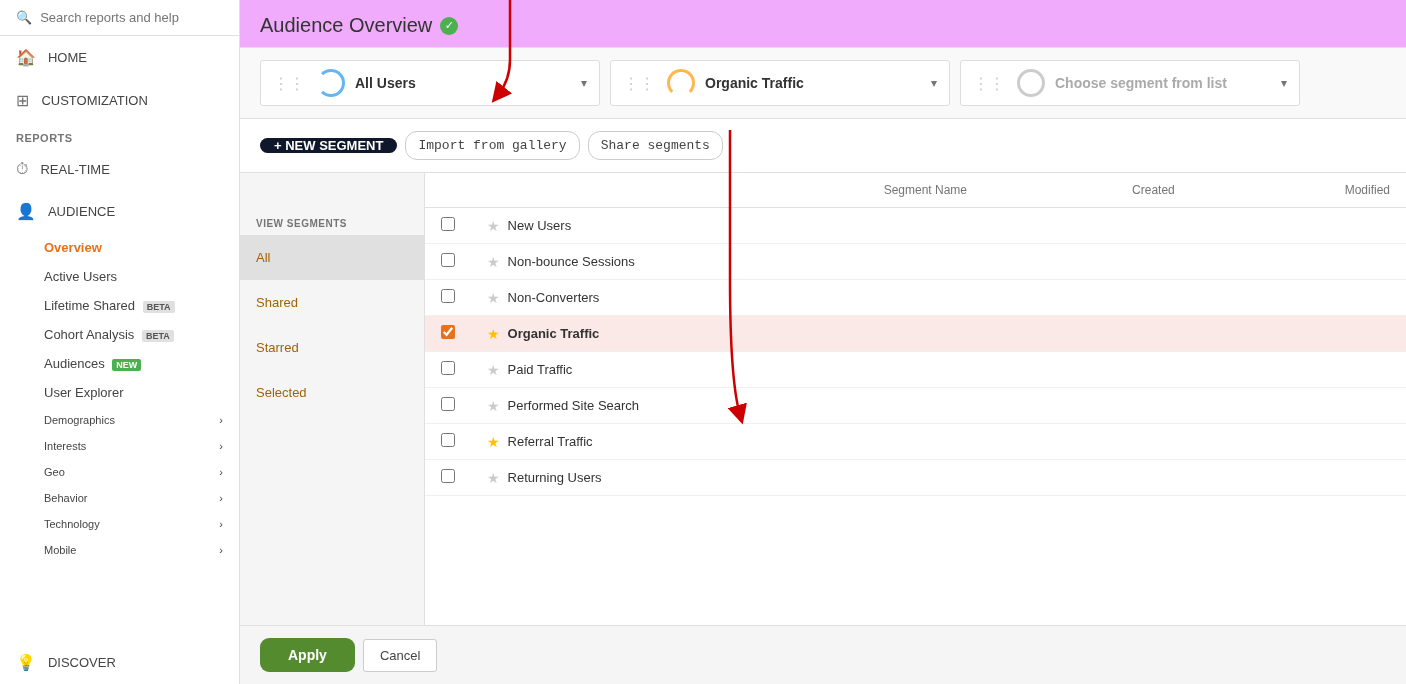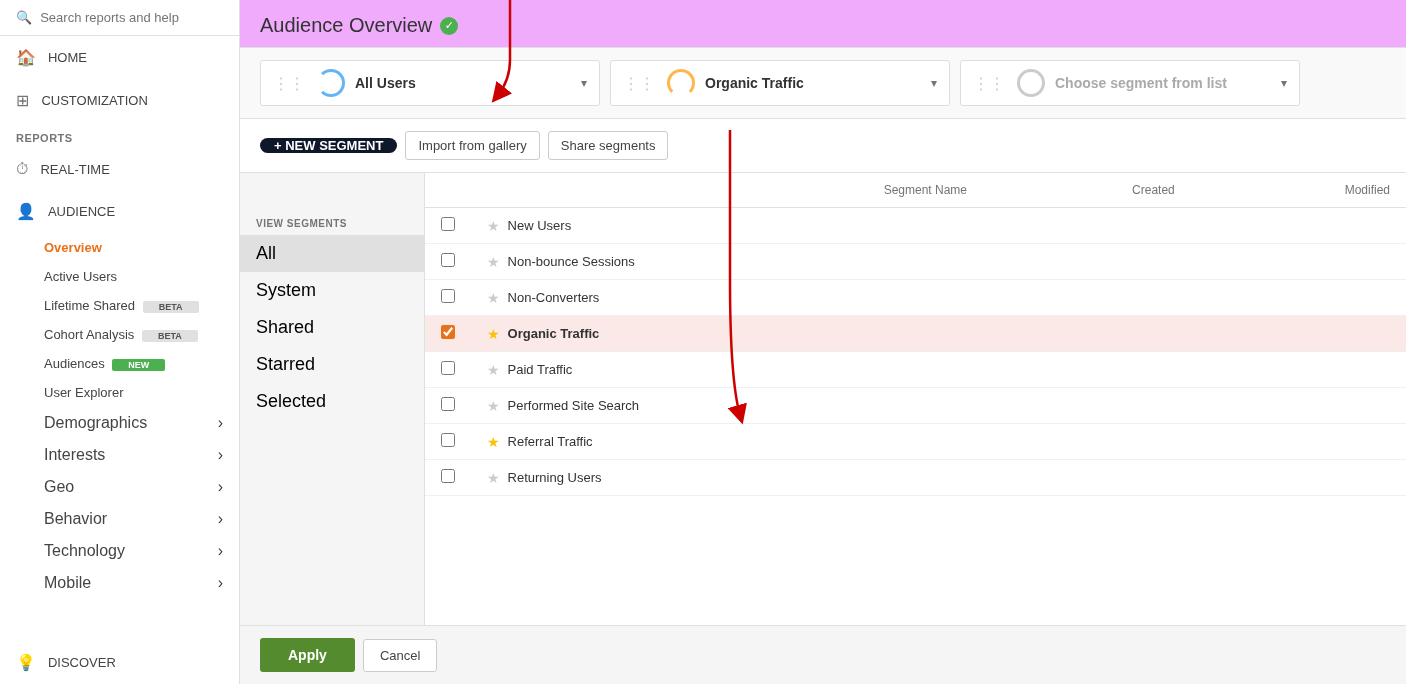--- a/index.html
+++ b/index.html
@@ -46,32 +46,32 @@
     }
     .sidebar-sub-item {
       padding: 7px 16px 7px 44px;
       font-size: 13px;
       color: #444;
       cursor: pointer;
     }
     .sidebar-sub-item.active { color: #e8711a; font-weight: bold; }
     .sidebar-expandable {
       padding: 7px 16px 7px 44px;
-      font-size: 16px;
+      font-size: 11px;
       color: #444;
       cursor: pointer;
       display: flex;
       align-items: center;
       justify-content: space-between;
     }
     .badge {
       display: inline-block;
       font-size: 9px;
       font-weight: bold;
-      padding: 1px 16px;
+      padding: 1px 4px;
       border-radius: 2px;
       margin-left: 4px;
       vertical-align: middle;
     }
     .badge-beta { background: #e0e0e0; color: #555; }
     .badge-new { background: #4CAF50; color: #fff; }
 
     
     .main {
       flex: 1;
@@ -148,24 +148,25 @@
       padding: 0 14px;
       border-radius: 9px;
       cursor: pointer;
       font-size: 13px;
       font-weight: bold;
     }
     .btn-secondary {
       background: #fff;
       border: 1px solid #ccc;
       padding: 6px 12px;
-      border-radius: 3px;
+      border-radius: 12px;
       cursor: pointer;
       font-size: 13px;
       color: #444;
+      font-family: Liberation Mono, monospace;
     }
 
     
     .segment-panel {
       display: flex;
       flex: 1;
       overflow: hidden;
     }
     .segment-list-nav {
       width: 185px;
@@ -177,23 +178,23 @@
     .seg-nav-label {
       font-size: 10px;
       color: #757575;
       font-weight: bold;
       padding: 6px 16px;
       text-transform: uppercase;
       letter-spacing: 0.5px;
       margin-top: 29px;
     }
     .seg-nav-item {
-      padding: 8px 16px;
-      font-size: 18px;
-      color: #000000;
+      padding: 15px 16px;
+      font-size: 13px;
+      color: #a16207;
       cursor: pointer;
     }
     .seg-nav-item.active { background: #e0e0e0; font-weight: 500; }
 
     
     .segment-table-wrap {
       flex: 1;
       overflow-y: auto;
     }
     .seg-table {
@@ -240,21 +241,21 @@
       gap: 8px;
       padding: 12px 20px;
       background: #f5f5f5;
       border-top: 1px solid #e0e0e0;
     }
     .btn-apply {
       background: #558b2f;
       color: #fff;
       border: none;
       padding: 9px 28px;
-      border-radius: 3px;
+      border-radius: 9px;
       cursor: pointer;
       font-size: 14px;
       font-weight: bold;
     }
     .btn-cancel {
       background: #fff;
       border: 1px solid #ccc;
       padding: 8px 16px;
       border-radius: 3px;
       cursor: pointer;
@@ -436,23 +437,20 @@
   </div>
 
   <div class="segment-panel">
 
     <div class="segment-list-nav">
       <div class="seg-nav-label">VIEW SEGMENTS</div>
       <div class="seg-nav-item active">
         <span>All</span>
       </div>
       <div class="seg-nav-item">
-        <span>System</span>
-      </div>
-      <div class="seg-nav-item">
         <span>Shared</span>
       </div>
       <div class="seg-nav-item">
         <span>Starred</span>
       </div>
       <div class="seg-nav-item">
         <span>Selected</span>
       </div>
     </div>
 

